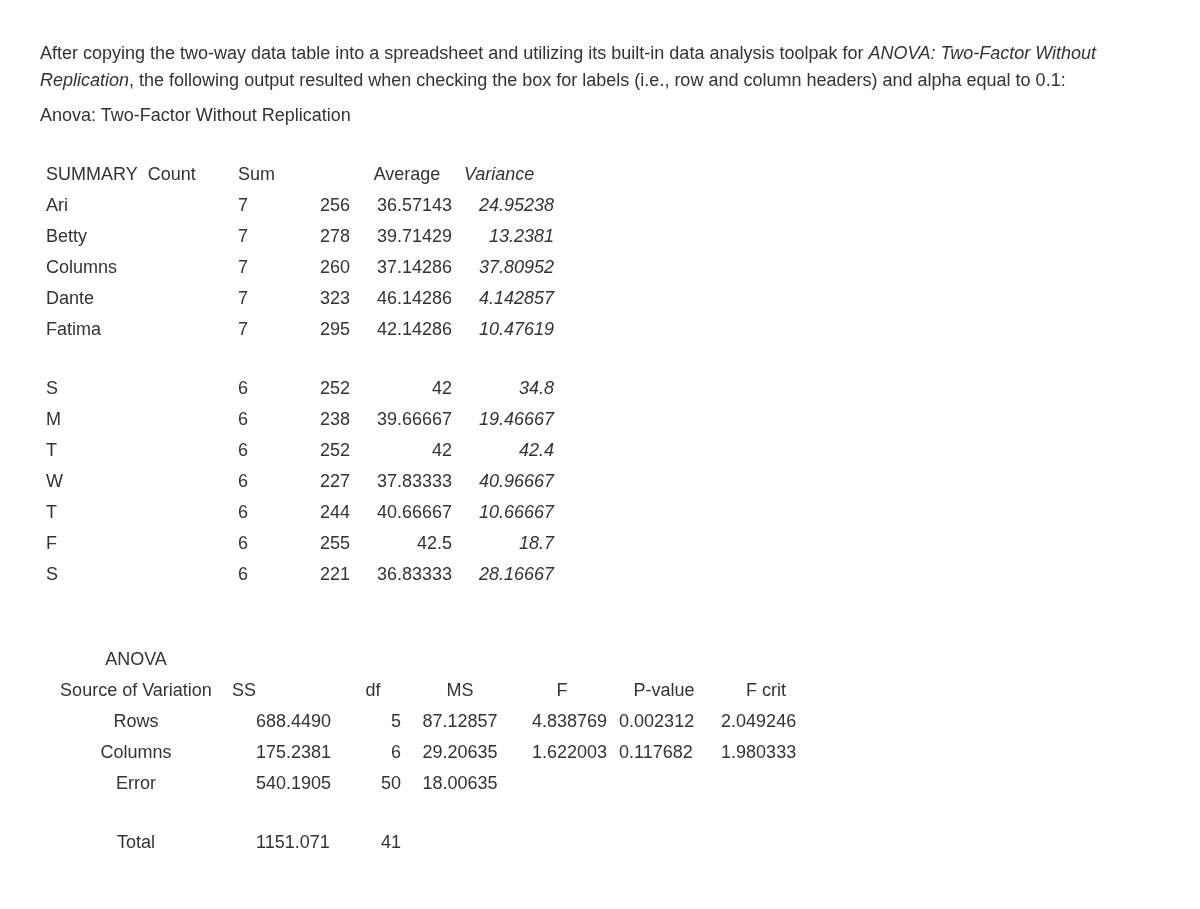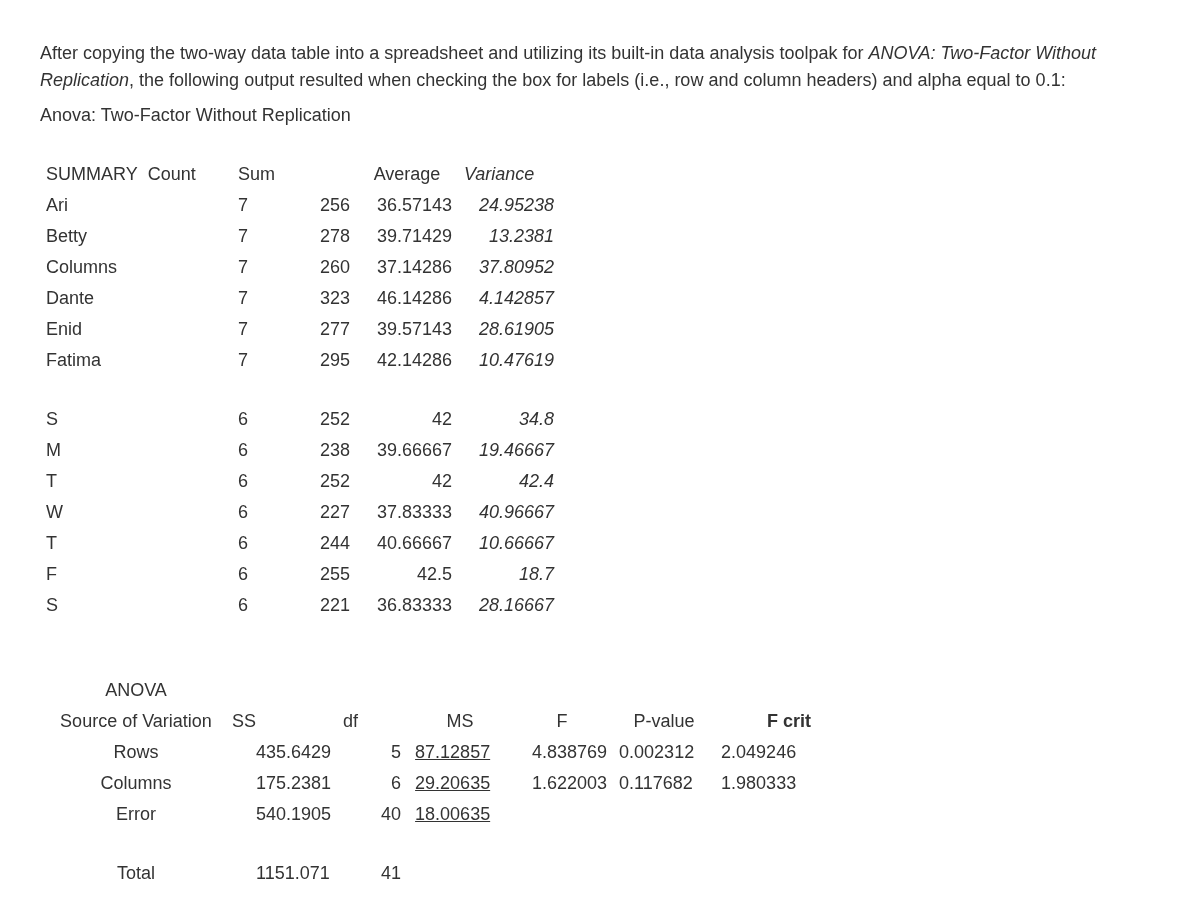--- a/index.html
+++ b/index.html
@@ -37,21 +37,21 @@
   .spacer-row td { height: 24px; }
   .anova-label { width: 180px; text-align: center; }
   .anova-ss    { width: 90px; text-align: left; padding-left: 0;}
   .anova-df    { width: 60px; text-align: left; }
   .anova-ms    { width: 90px; text-align: left; }
   .anova-f     { width: 90px; text-align: left; }
   .anova-p     { width: 90px; text-align: left; }
   .anova-fc    { width: 90px; text-align: left; }
   .anova-data-ss { text-align: left; padding-left: 24px;}
   .anova-data-df { text-align: right; padding-right: 8px;}
-  .anova-data-ms { text-align: left; text-decoration: underline; }
+  .anova-data-ms { text-align: center; }
   .anova-data-f  { text-align: right; }
   .anova-data-p  { }
   .anova-data-fc { text-align: left; }
 </style>
 </head>
 <body>
 
 
 
 <div class="intro">
@@ -97,27 +97,20 @@
         <td class="col-var">37.80952</td>
       </tr>
       <tr>
         <td class="col-label">Dante</td>
         <td class="col-count">7</td>
         <td class="col-sum">323</td>
         <td class="col-avg">46.14286</td>
         <td class="col-var">4.142857</td>
       </tr>
       <tr>
-        <td class="col-label">Enid</td>
-        <td class="col-count">7</td>
-        <td class="col-sum">277</td>
-        <td class="col-avg">39.57143</td>
-        <td class="col-var">28.61905</td>
-      </tr>
-      <tr>
         <td class="col-label">Fatima</td>
         <td class="col-count">7</td>
         <td class="col-sum">295</td>
         <td class="col-avg">42.14286</td>
         <td class="col-var">10.47619</td>
       </tr>
     </tbody>
   <tbody>
       <tr class="spacer-row">
         <td colspan="5"></td>
@@ -179,50 +172,50 @@
 <br><br>
 
 <table>
   <tbody>
       <tr>
         <td class="anova-label">ANOVA</td>
       </tr>
   <tr>
     <td class="anova-label">Source of Variation</td>
     <td class="anova-ss">SS</td>
-    <td class="anova-df" style="">df</td>
+    <td class="anova-df" style="text-align:center;">df</td>
     <td class="anova-ms" style="text-align:center;">MS</td>
     <td class="anova-f" style="text-align:center;">F</td>
     <td class="anova-p" style="text-align:center;">P-value</td>
-    <td class="anova-fc" style="text-align:right;font-weight:bold;">F crit</td>
+    <td class="anova-fc" style="text-align:center;">F crit</td>
   </tr>
   </tbody>
     <tbody id="anova-rows">
       <tr>
         <td class="anova-label">Rows</td>
-        <td class="anova-data-ss">435.6429</td>
+        <td class="anova-data-ss">688.4490</td>
         <td class="anova-data-df">5</td>
         <td class="anova-data-ms">87.12857</td>
         <td class="anova-data-f">4.838769</td>
         <td class="anova-data-p">0.002312</td>
         <td class="anova-data-fc">2.049246</td>
       </tr>
       <tr>
         <td class="anova-label">Columns</td>
         <td class="anova-data-ss">175.2381</td>
         <td class="anova-data-df">6</td>
         <td class="anova-data-ms">29.20635</td>
         <td class="anova-data-f">1.622003</td>
         <td class="anova-data-p">0.117682</td>
         <td class="anova-data-fc">1.980333</td>
       </tr>
       <tr>
         <td class="anova-label">Error</td>
         <td class="anova-data-ss">540.1905</td>
-        <td class="anova-data-df">40</td>
+        <td class="anova-data-df">50</td>
         <td class="anova-data-ms">18.00635</td>
         <td class="anova-data-f"></td>
         <td class="anova-data-p"></td>
         <td class="anova-data-fc"></td>
       </tr>
     </tbody>
   <tbody>
       <tr class="spacer-row">
         <td colspan="7"></td>
       </tr>

